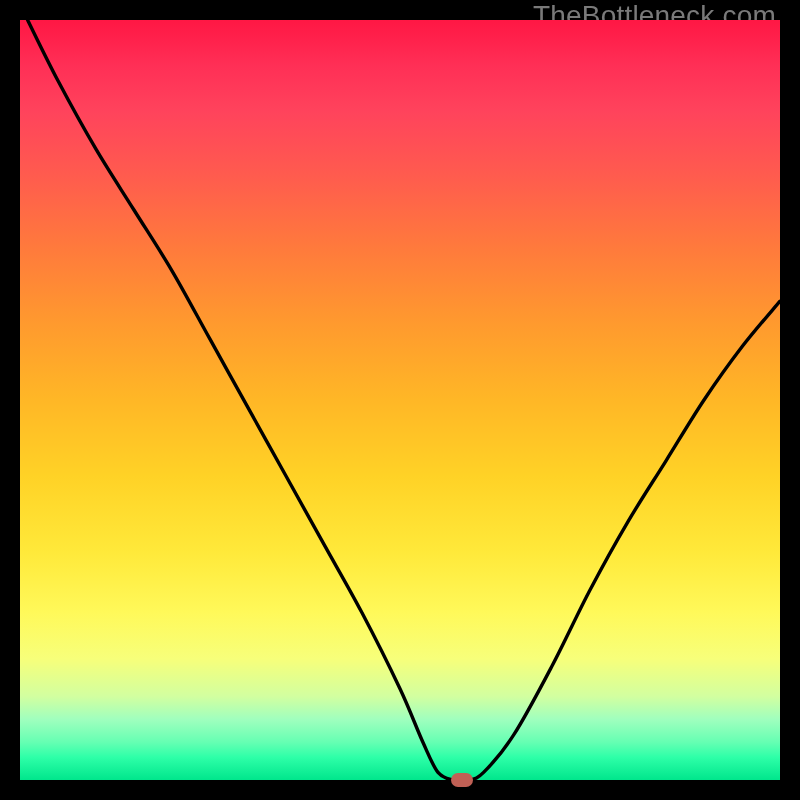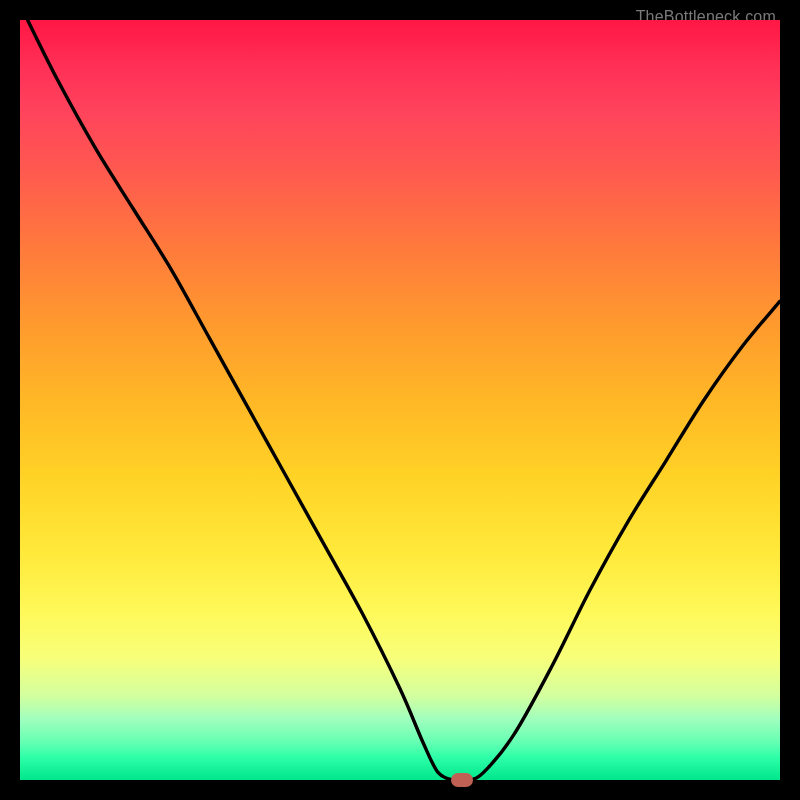--- a/index.html
+++ b/index.html
@@ -39,24 +39,24 @@
       #f7ff7a 84%,
       #d2ffa0 89%,
       #a0ffbe 92%,
       #66ffb3 95%,
       #2effa8 97%,
       #00e68c 100%
     );
   }
   .watermark {
     position: absolute;
-    top: 8px;
+    top: 0px;
     right: 24px;
     color: #7a7a7a;
-    font-size: 16px;
+    font-size: 28px;
     font-weight: 500;
     letter-spacing: 0.2px;
     user-select: none;
   }
   svg.curve {
     position: absolute;
     left: 0;
     top: 0;
     width: 760px;
     height: 760px;

